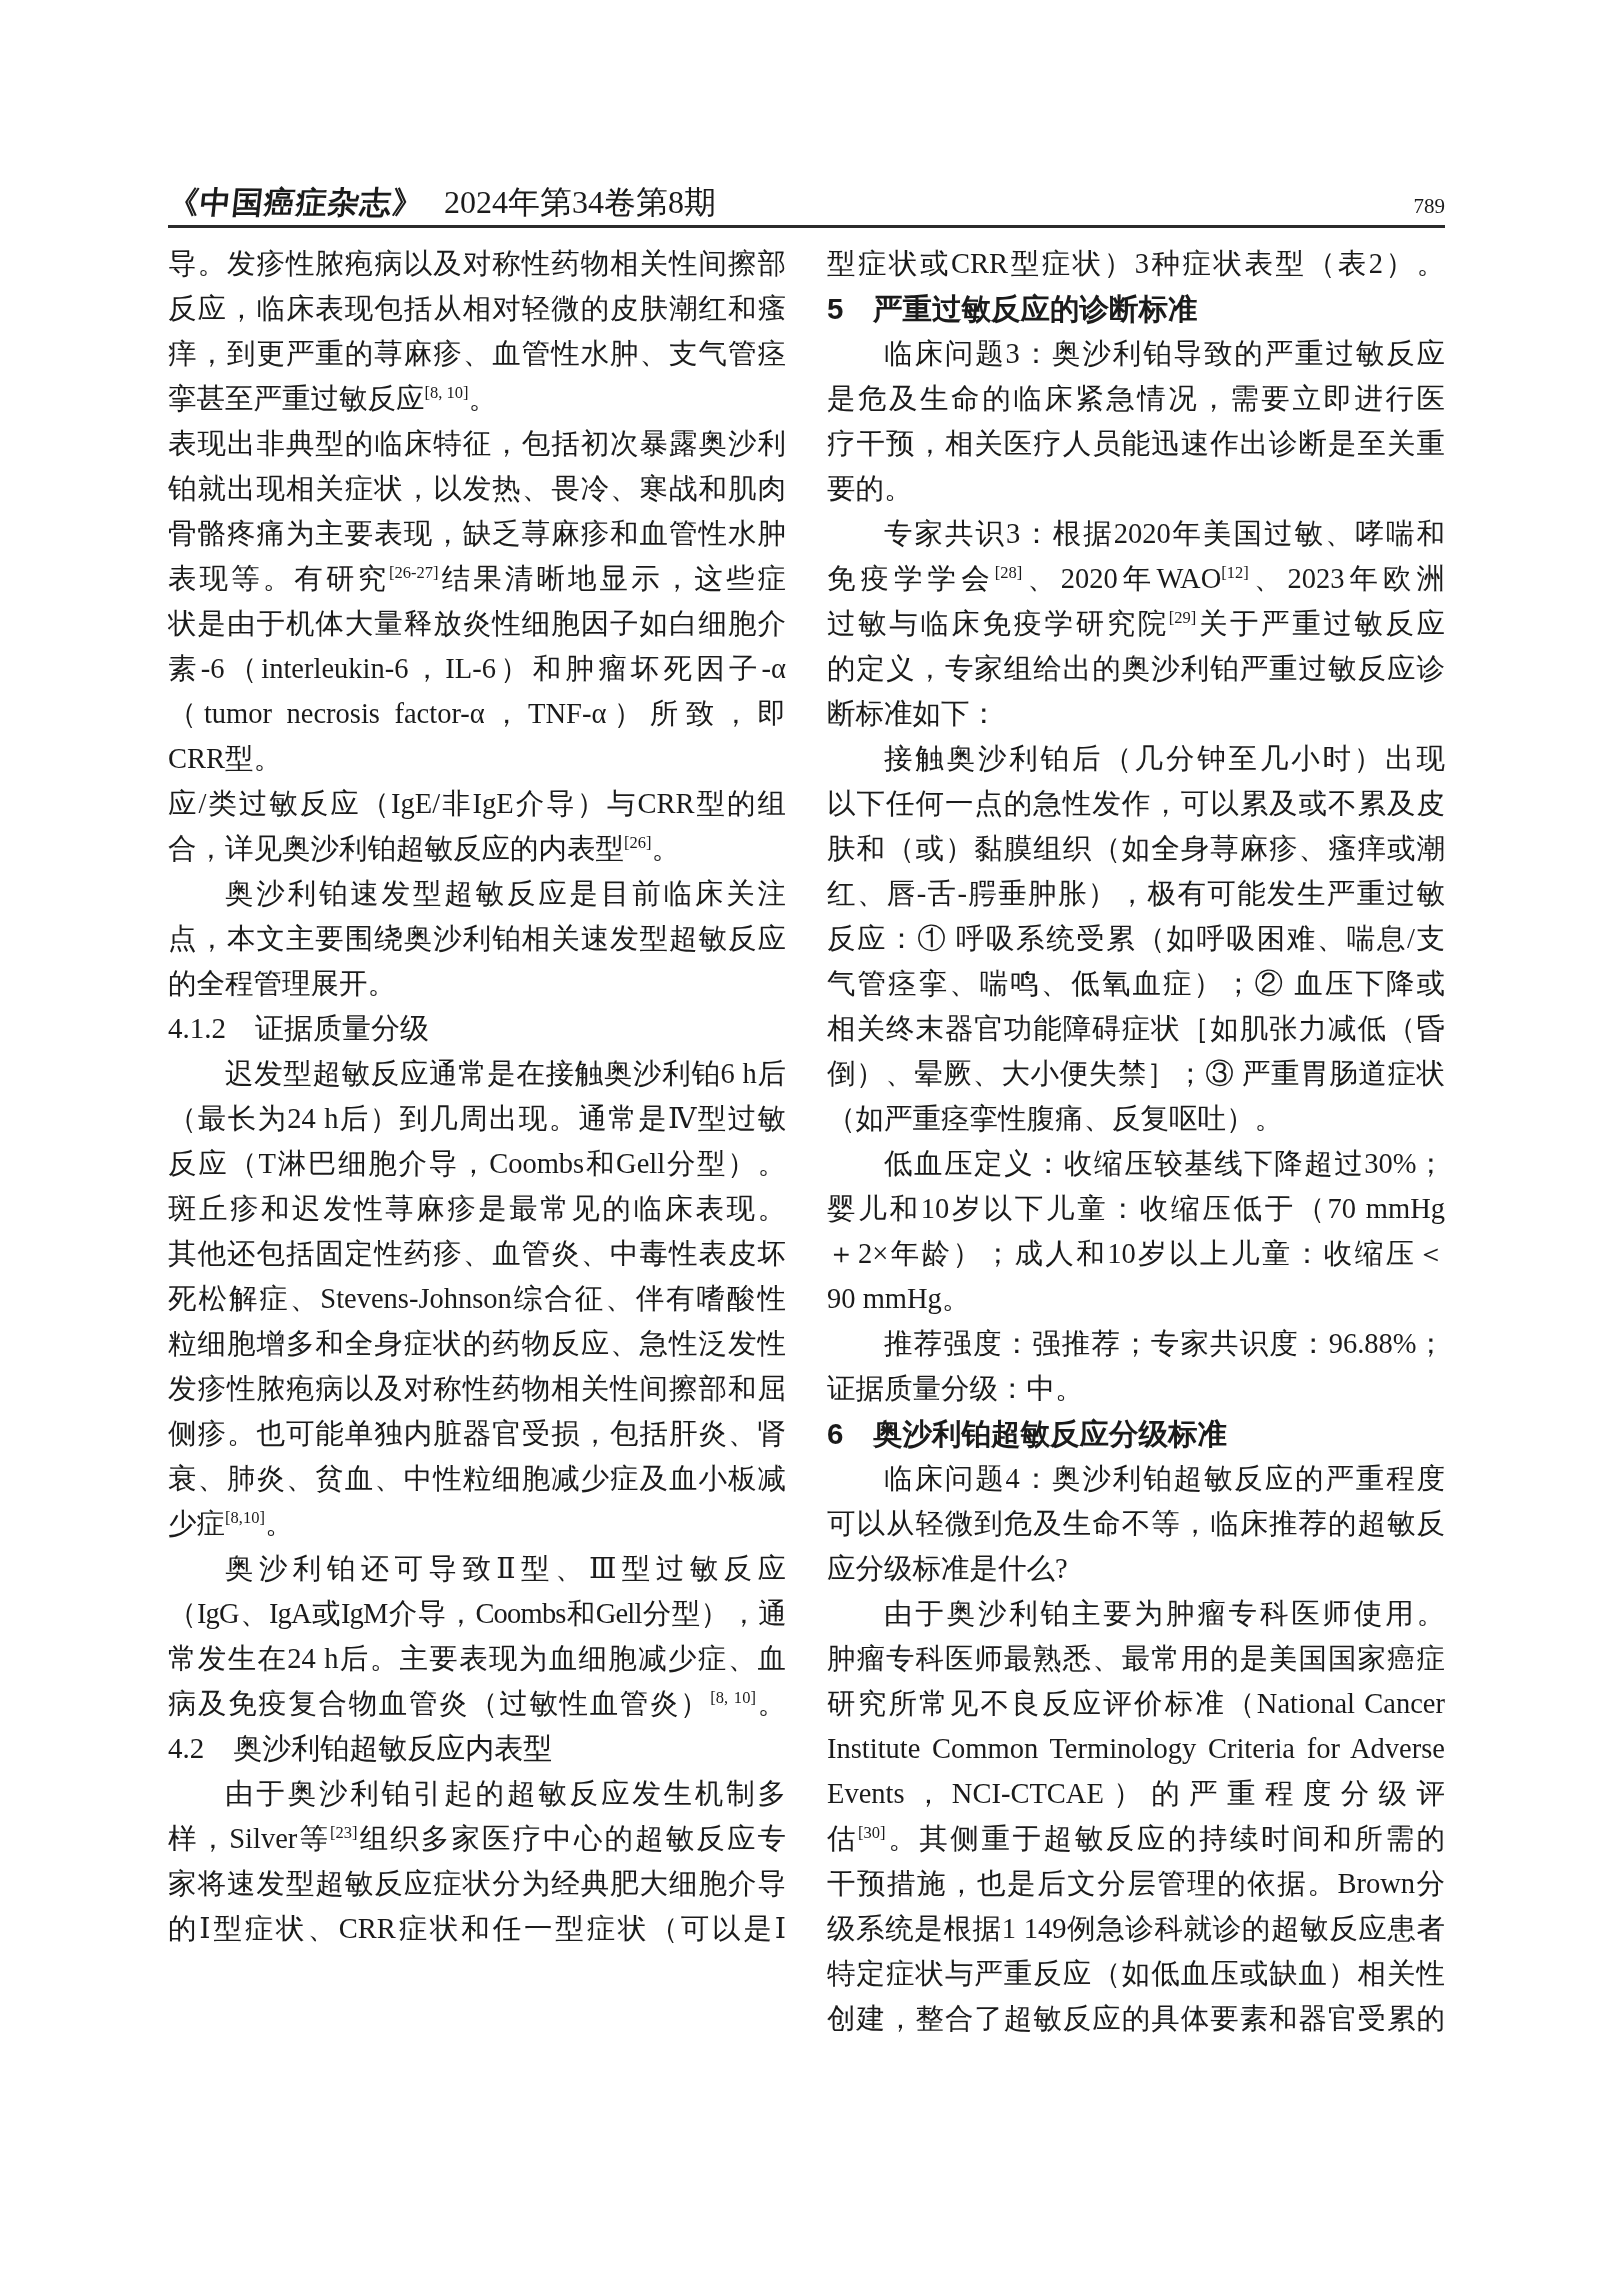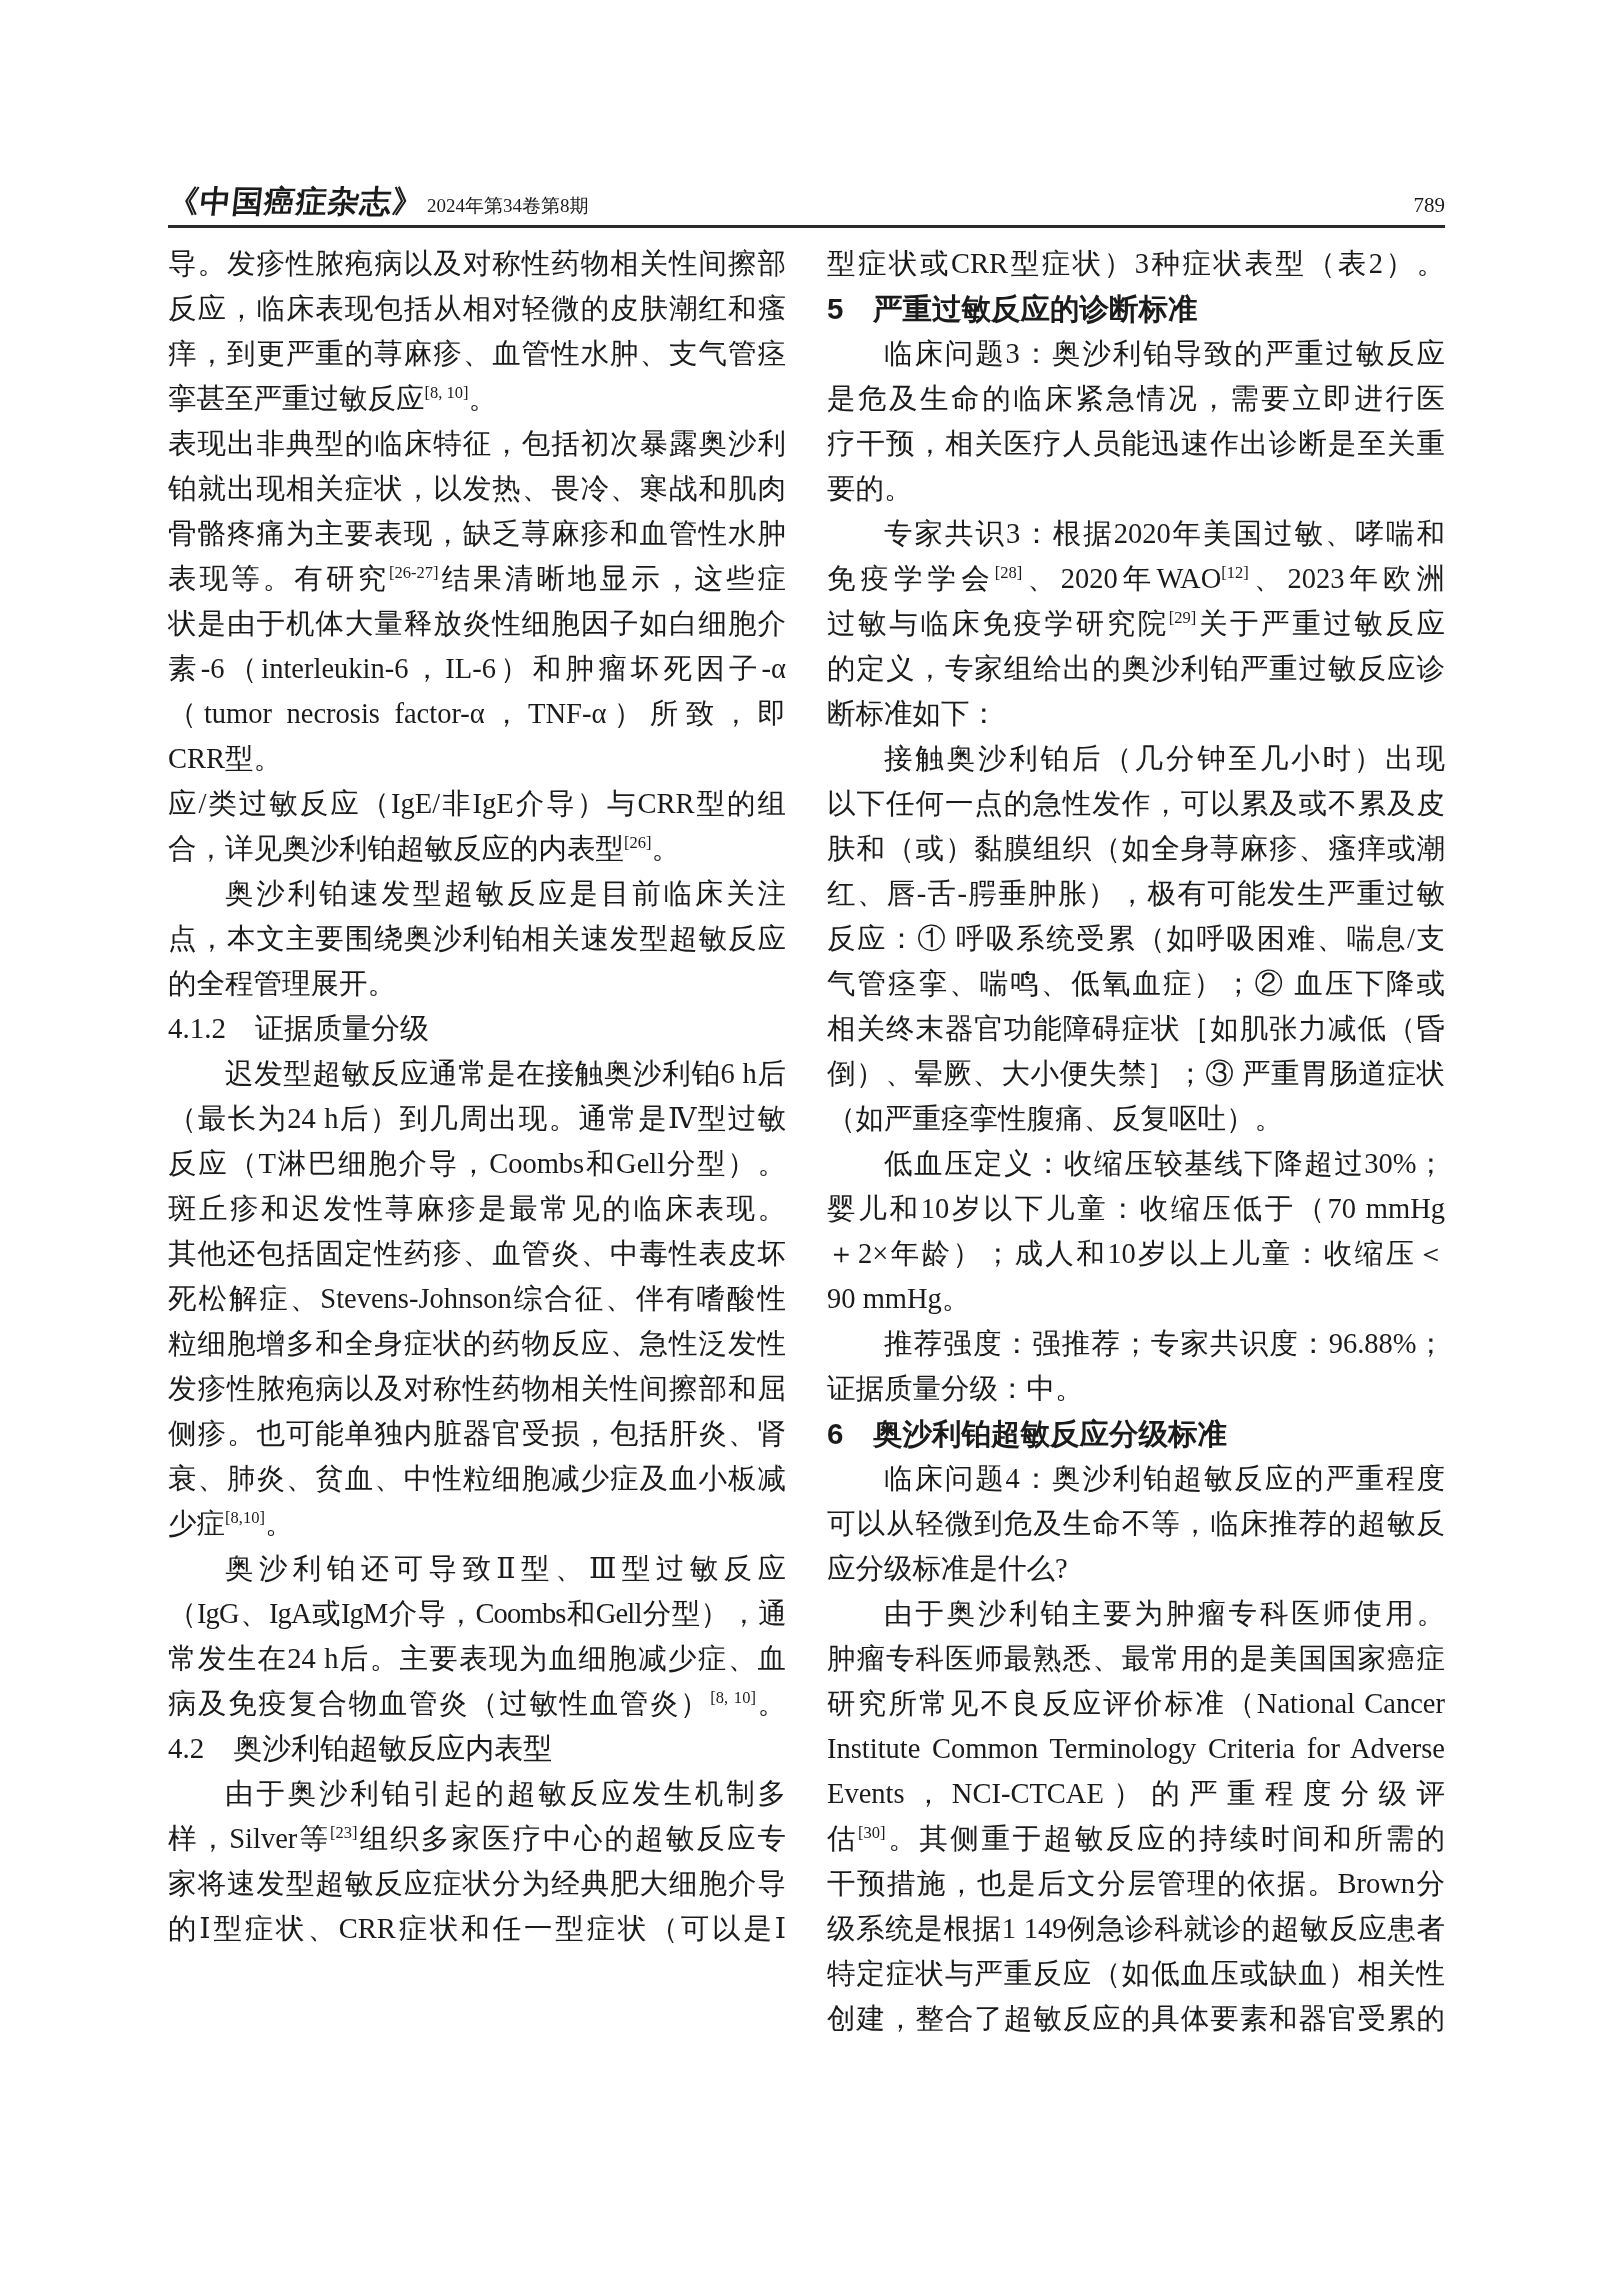--- a/index.html
+++ b/index.html
@@ -2,21 +2,21 @@
 <html style="font-size:15px"><head>
 <meta charset="utf-8">
 <style>
   html,body{margin:0;padding:0;background:#ffffff;}
   .page{position:relative;width:1618px;height:2269px;background:#ffffff;
         font-family:"Liberation Serif","DejaVu Serif",serif;color:#1b1b1b;overflow:hidden;}
   .hdr{position:absolute;left:168px;top:181px;width:1277px;display:flex;
        justify-content:space-between;align-items:baseline;}
   .hdr-left{display:flex;align-items:baseline;}
   .logo{font-size:31px;font-weight:bold;display:inline-block;transform:skewX(-6deg);letter-spacing:1px;}
-  .issue{font-size:19px;margin-left:3px;}
+  .issue{font-size:32px;margin-left:20px;}
   .pageno{font-size:21px;}
   .rule{position:absolute;left:168px;top:225px;width:1277px;height:2.9px;background:#2b2b2b;}
   .cols{position:absolute;left:168px;top:241px;width:1277px;height:1807px;}
   .col{position:absolute;top:0;width:618px;}
   .col[data-column="left"]{left:0;}
   .col[data-column="right"]{left:659px;}
   .line{height:45px;line-height:45px;font-size:28.5px;overflow:hidden;
         text-align:justify;text-align-last:justify;text-justify:inter-character;
         white-space:normal;}
   .line.end{text-align-last:left;}

